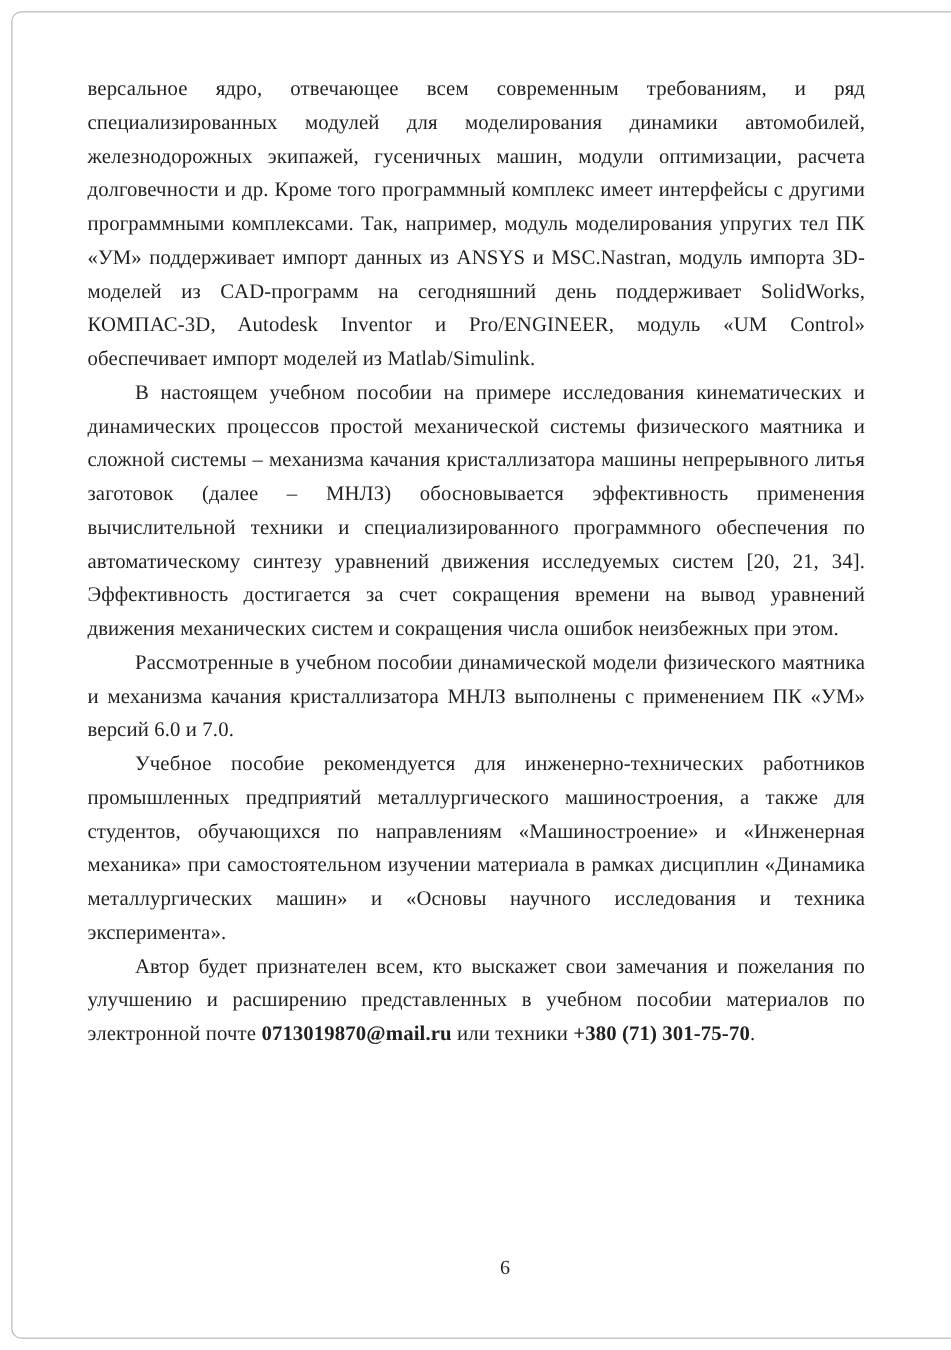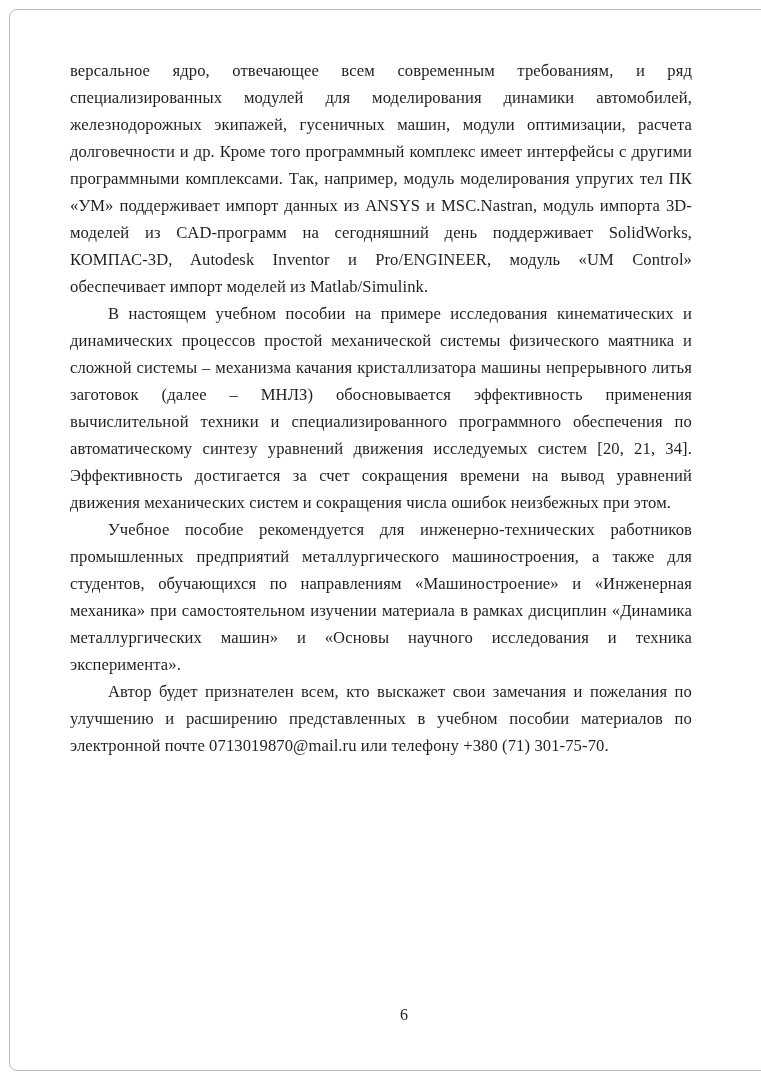--- a/index.html
+++ b/index.html
@@ -40,39 +40,40 @@
   }
   .text-block p {
     margin: 0;
     padding: 0;
     text-indent: 38px;
   }
   .text-block p.no-indent {
     text-indent: 0;
   }
   .text-block strong {
-    font-weight: normal;
+    font-weight: bold;
   }
   .page-number {
     position: absolute;
     left: 0;
     bottom: 56px;
     width: 100%;
     text-align: center;
     font-size: 16px;
     color: #1f1f1f;
   }
 </style>
 </head>
 <body>
 
 <div class="scan-page">
   <div class="page-border"></div>
 
   <div class="text-block">
     <p class="no-indent">версальное ядро, отвечающее всем современным требованиям, и ряд специализированных модулей для моделирования динамики автомобилей, железнодорожных экипажей, гусеничных машин, модули оптимизации, расчета долговечности и др. Кроме того программный комплекс имеет интерфейсы с другими программными комплексами. Так, например, модуль моделирования упругих тел ПК «УМ» поддерживает импорт данных из ANSYS и MSC.Nastran, модуль импорта 3D-моделей из CAD-программ на сегодняшний день поддерживает SolidWorks, КОМПАС-3D, Autodesk Inventor и Pro/ENGINEER, модуль «UM Control» обеспечивает импорт моделей из Matlab/Simulink.</p>
     <p>В настоящем учебном пособии на примере исследования кинематических и динамических процессов простой механической системы физического маятника и сложной системы – механизма качания кристаллизатора машины непрерывного литья заготовок (далее – МНЛЗ) обосновывается эффективность применения вычислительной техники и специализированного программного обеспечения по автоматическому синтезу уравнений движения исследуемых систем [20, 21, 34]. Эффективность достигается за счет сокращения времени на вывод уравнений движения механических систем и сокращения числа ошибок неизбежных при этом.</p>
+    <p>Рассмотренные в учебном пособии динамической модели физического маятника и механизма качания кристаллизатора МНЛЗ выполнены с применением ПК «УМ» версий 6.0 и 7.0.</p>
     <p>Учебное пособие рекомендуется для инженерно-технических работников промышленных предприятий металлургического машиностроения, а также для студентов, обучающихся по направлениям «Машиностроение» и «Инженерная механика» при самостоятельном изучении материала в рамках дисциплин «Динамика металлургических машин» и «Основы научного исследования и техника эксперимента».</p>
-    <p><span>Автор будет признателен всем, кто выскажет свои замечания и пожелания по улучшению и расширению представленных в учебном пособии материалов по электронной почте </span><strong>0713019870@mail.ru</strong><span> или телефону </span><strong>+380 (71) 301-75-70</strong><span>.</span></p>
+    <p><span>Автор будет признателен всем, кто выскажет свои замечания и пожелания по улучшению и расширению представленных в учебном пособии материалов по электронной почте </span><strong>0713019870@mail.ru</strong><span> или техники </span><strong>+380 (71) 301-75-70</strong><span>.</span></p>
   </div>
 
   <div class="page-number">6</div>
 </div>
 
 </body></html>

